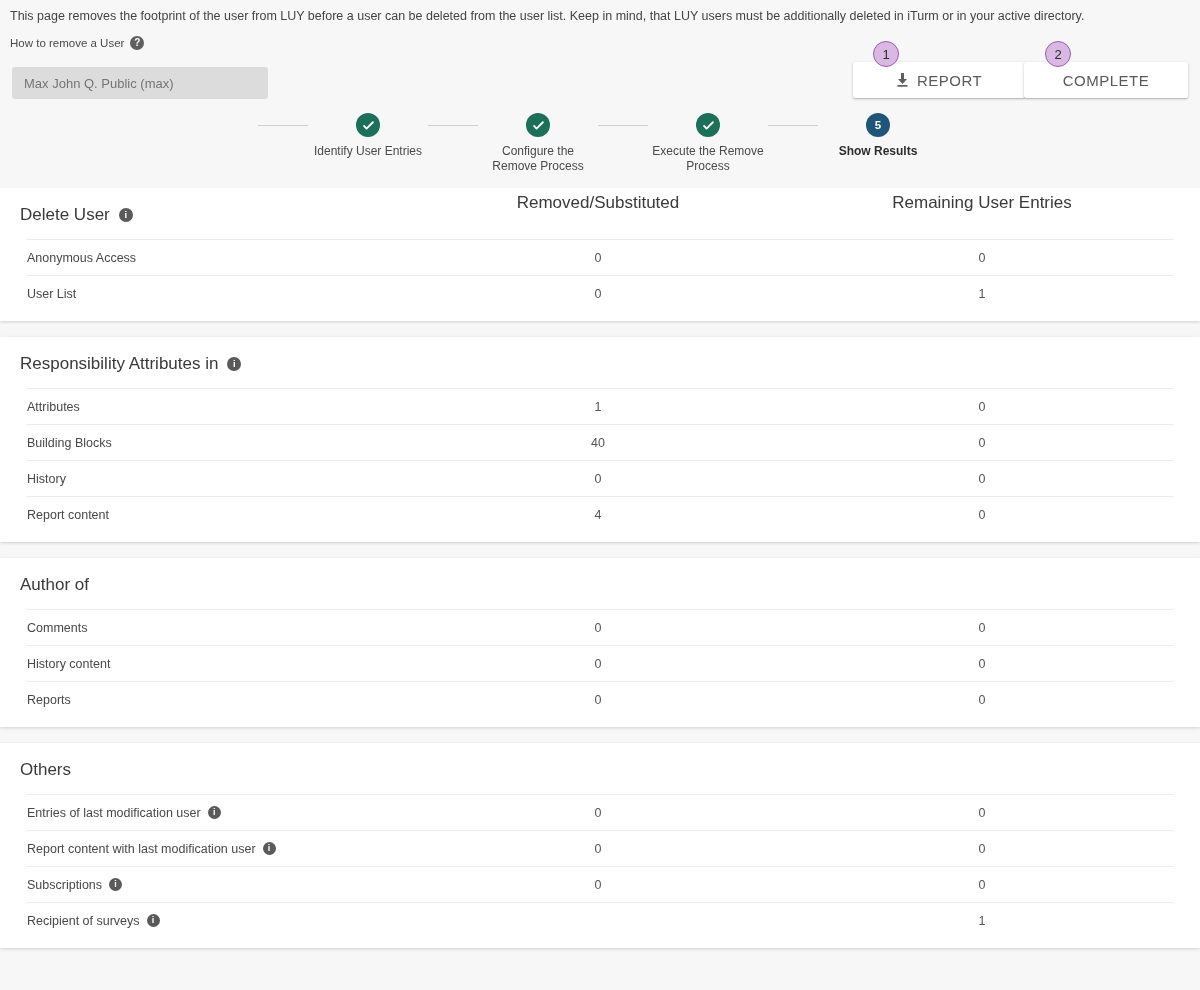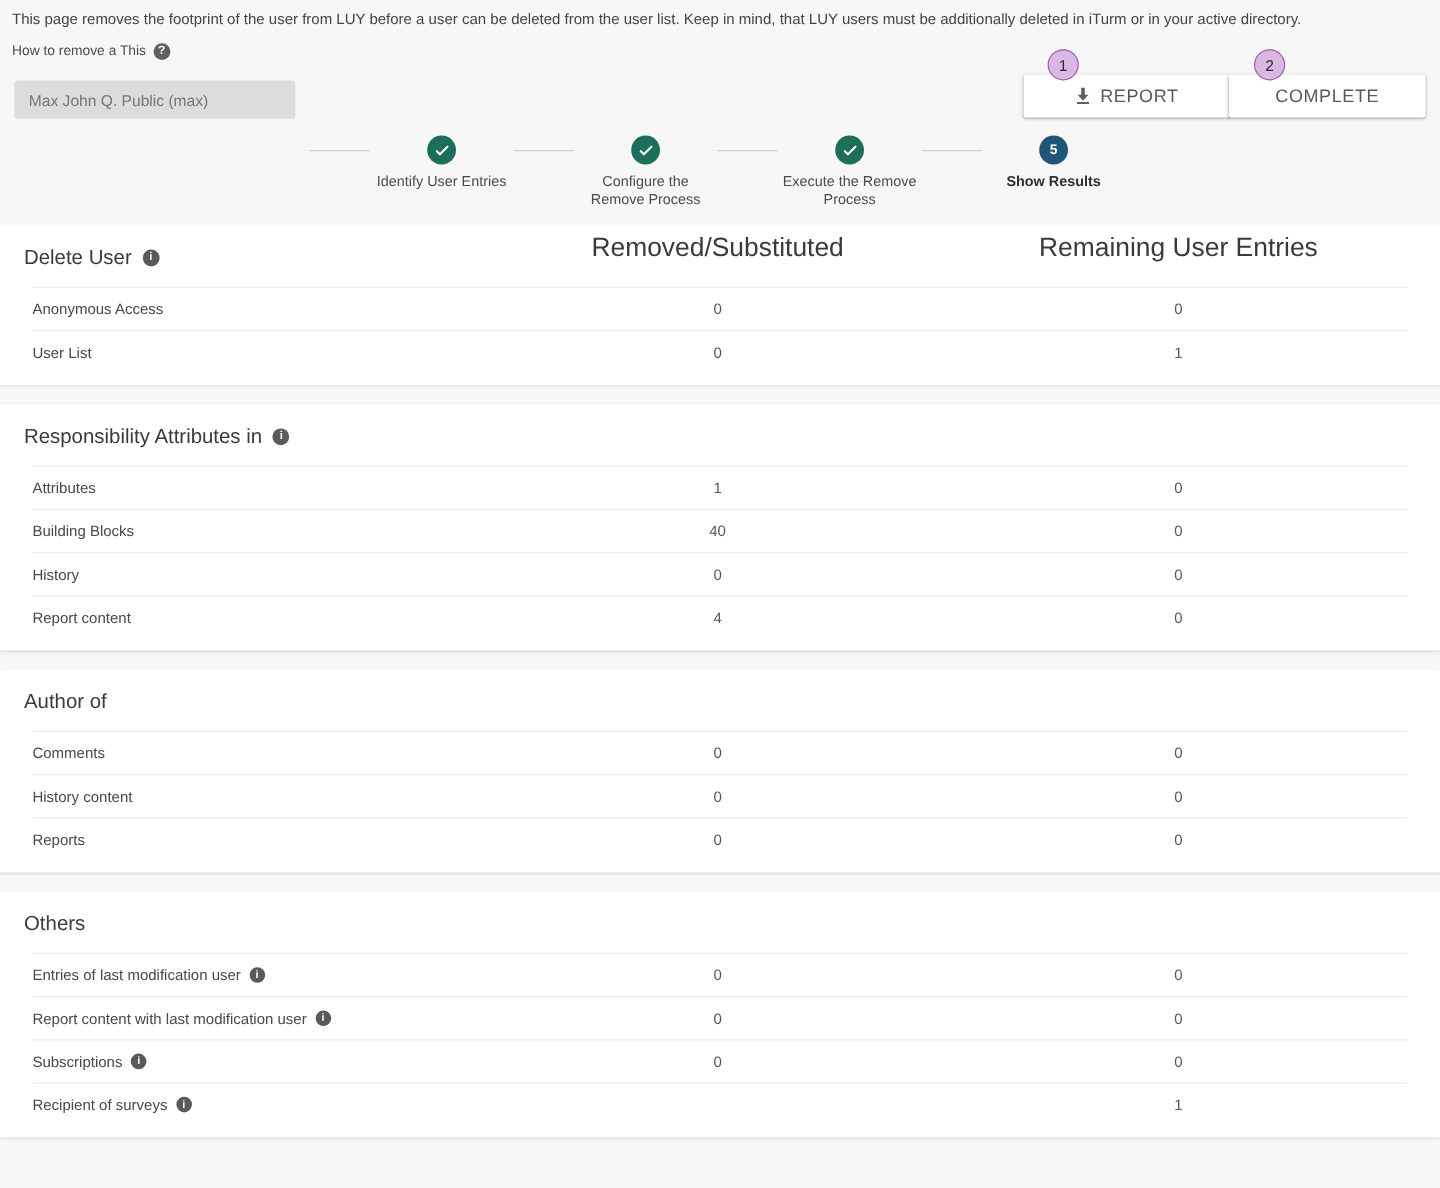--- a/index.html
+++ b/index.html
@@ -29,21 +29,21 @@
   .help-icon {
     width: 14px; height: 14px; border-radius: 50%;
     background: #5f5f5f; color: #fff;
     font-size: 10px; font-weight: bold;
     display: flex; align-items: center; justify-content: center;
     line-height: 1; cursor: pointer;
   }
 
   #user-field {
     position: absolute; left: 12px; top: 67px;
-    width: 234px; height: 32px;
+    width: 256px; height: 32px;
     background: #dcdcdc; border: none; border-radius: 3px;
     padding: 0 12px; font-size: 13px; color: #8c8c8c;
     font-family: "Liberation Sans", sans-serif;
   }
 
   
   .action-btn {
     position: absolute; top: 62px; height: 36px;
     background: #fff; border: none; border-radius: 2px;
     box-shadow: 0 1px 3px rgba(0,0,0,0.22), 0 1px 1px rgba(0,0,0,0.10);
@@ -88,21 +88,21 @@
   }
   .step-label.current { font-weight: bold; color: #2e2e2e; }
   .connector { flex: 1 1 auto; height: 1px; background: #cfcfcf; margin-top: 12px; }
 
   
   #col-headers {
     position: absolute; top: 193px; left: 0; width: 1200px;
     height: 28px;
   }
   #col-headers .ch {
-    position: absolute; font-size: 22px; color: #3a3a3a; text-align: center;
+    position: absolute; font-size: 17px; color: #3a3a3a; text-align: center;
   }
   #ch-mid   { left: 448px; width: 300px; }
   #ch-right { left: 832px; width: 300px; }
 
   
   #cards { padding: 0; }
   .card {
     background: #fff;
     box-shadow: 0 1px 3px rgba(0,0,0,0.16);
     margin-bottom: 16px;
@@ -140,21 +140,21 @@
   .cell-right { left: 805px; width: 300px; }
 </style>
 </head>
 <body>
 
 <div id="top-area">
 
   <div id="intro-text">This page removes the footprint of the user from LUY before a user can be deleted from the user list. Keep in mind, that LUY users must be additionally deleted in iTurm or in your active directory.</div>
 
   <div id="howto-row">
-    <span>How to remove a This</span>
+    <span>How to remove a User</span>
     <span class="help-icon">?</span>
   </div>
 
   <input id="user-field" type="text" readonly="" placeholder="Max John Q. Public (max)" style="">
 
   <div class="step-badge" id="badge-1">1</div>
   <div class="step-badge" id="badge-2">2</div>
 
   <button class="action-btn" id="btn-report">
     <svg class="dl-icon" viewBox="0 0 13 14">

